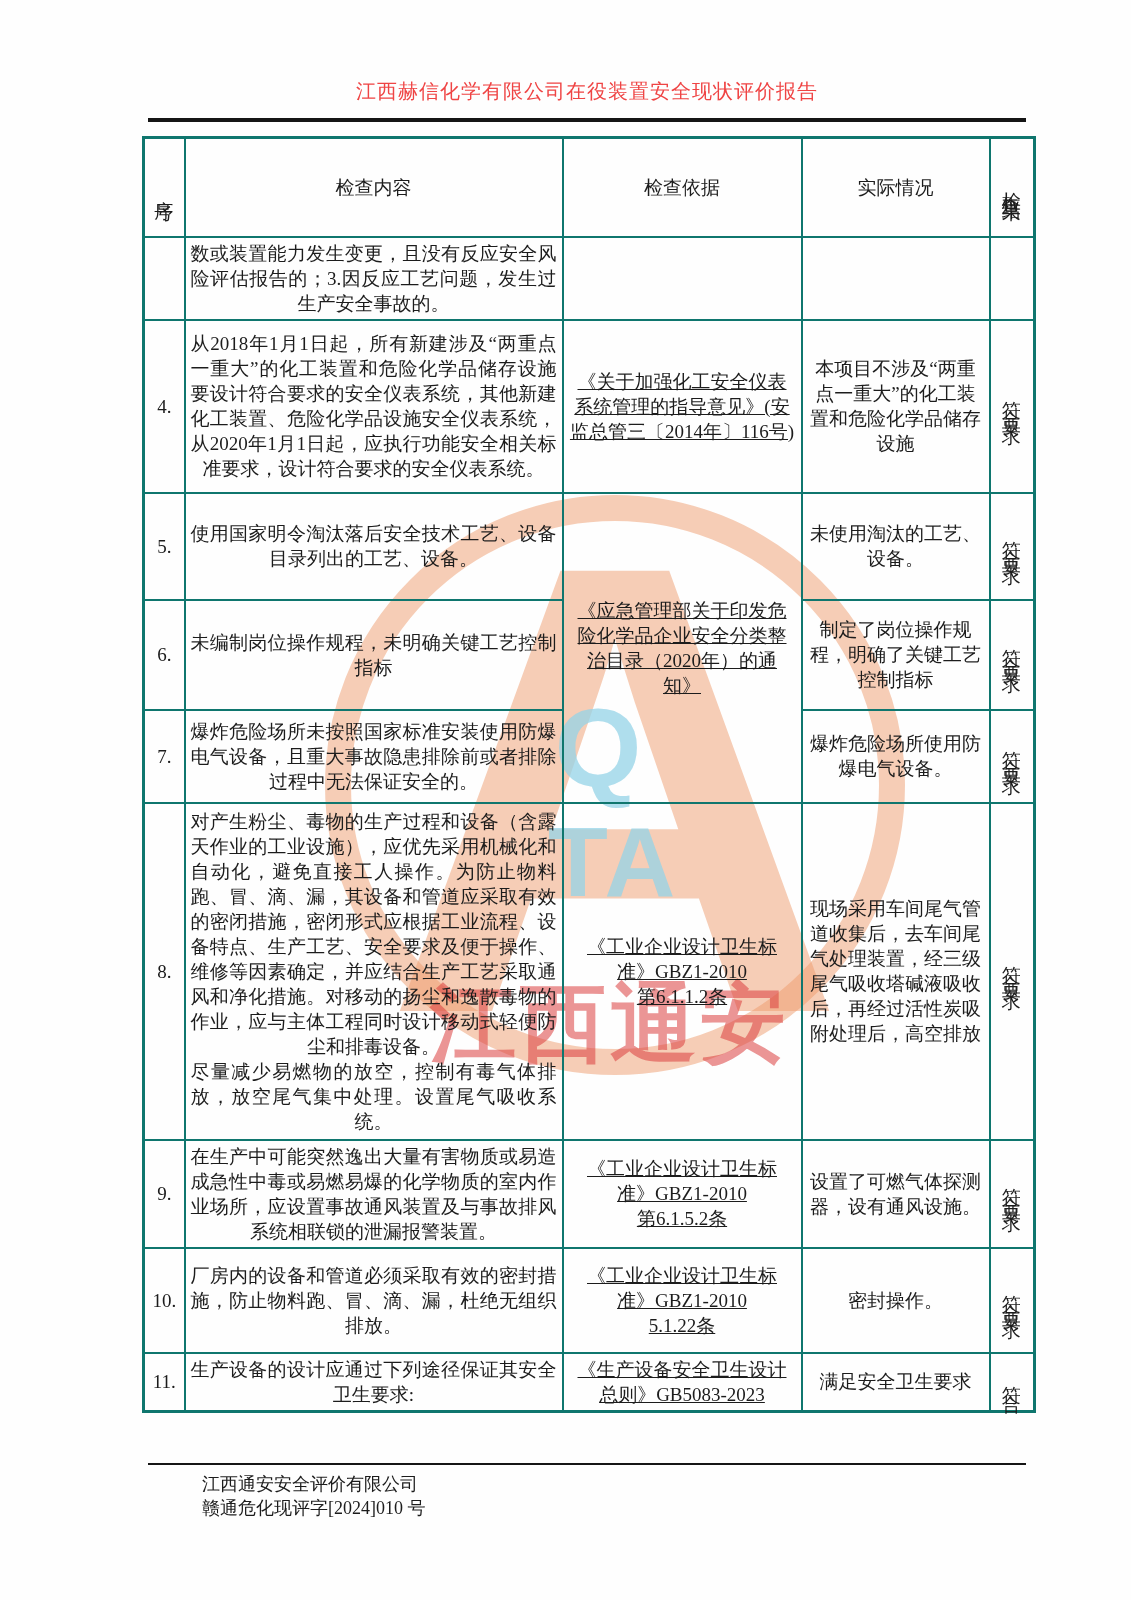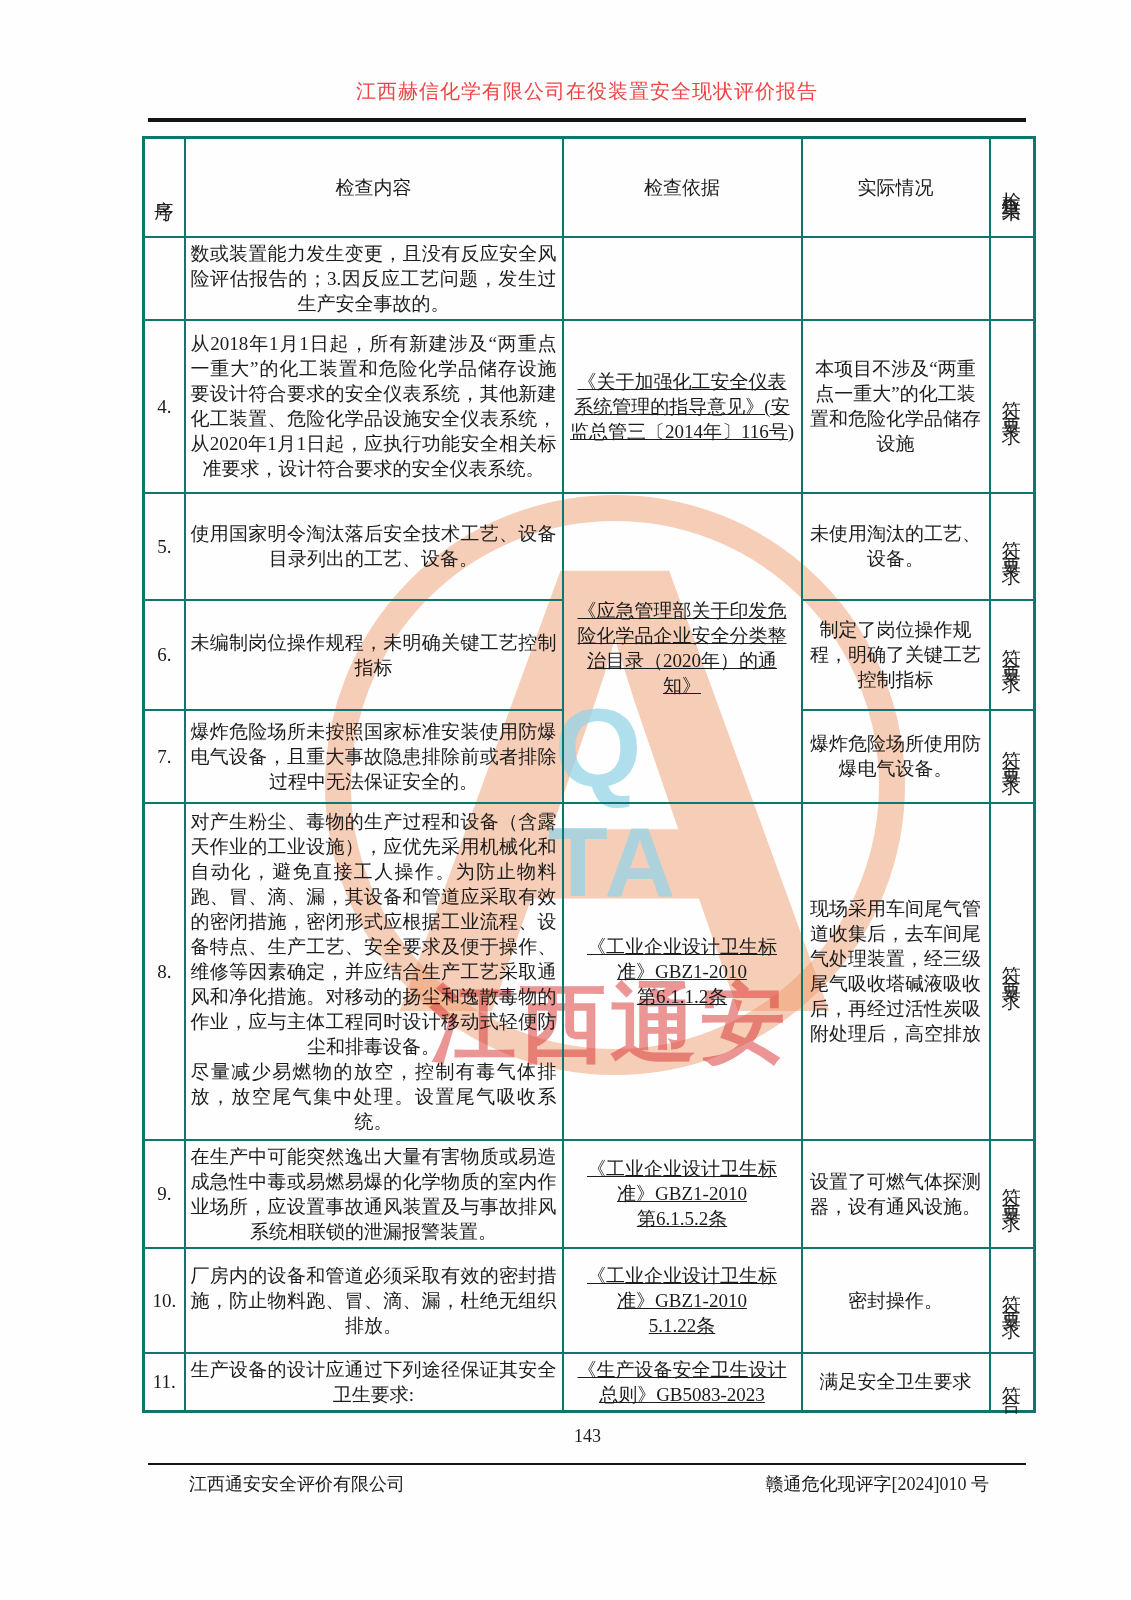--- a/index.html
+++ b/index.html
@@ -96,23 +96,24 @@
   
   .page-number {
     position: absolute; top: 1426px; left: 142px; width: 891px;
     text-align: center; font-size: 18px;
   }
   .footer-rule {
     position: absolute; top: 1463px; left: 148px; width: 878px; height: 2px;
     background: #151515;
   }
   .footer-bar {
-    position: absolute; top: 1472px; left: 189px; width: 800px;
-    display: flex; justify-content: space-between;
+    position: absolute; top: 1472px; left: 202px; width: 800px;
+    display: flex; justify-content: flex-start;
     font-size: 18px;
+    flex-direction: column;
   }
 </style>
 </head>
 <body>
 
 <div class="page">
 
   <div class="watermark">
     <div class="wm-circle"></div>
     <div class="wm-a">A</div>
@@ -210,20 +211,19 @@
     <tr class="rh-8">
       <td class="cell-seq">11.</td>
       <td class="cell-content">生产设备的设计应通过下列途径保证其安全卫生要求:</td>
       <td class="cell-basis">《生产设备安全卫生设计总则》GB5083-2023</td>
       <td class="cell-actual">满足安全卫生要求</td>
       <td class="cell-result"><span class="vert">符合</span></td>
     </tr>
   </tbody>
     </table>
 
-  <div class="page-number">143</div>
   <div class="footer-rule"></div>
   <div class="footer-bar">
     <span>江西通安安全评价有限公司</span>
     <span>赣通危化现评字[2024]010 号</span>
   </div>
 
 </div>
 
 </body></html>

